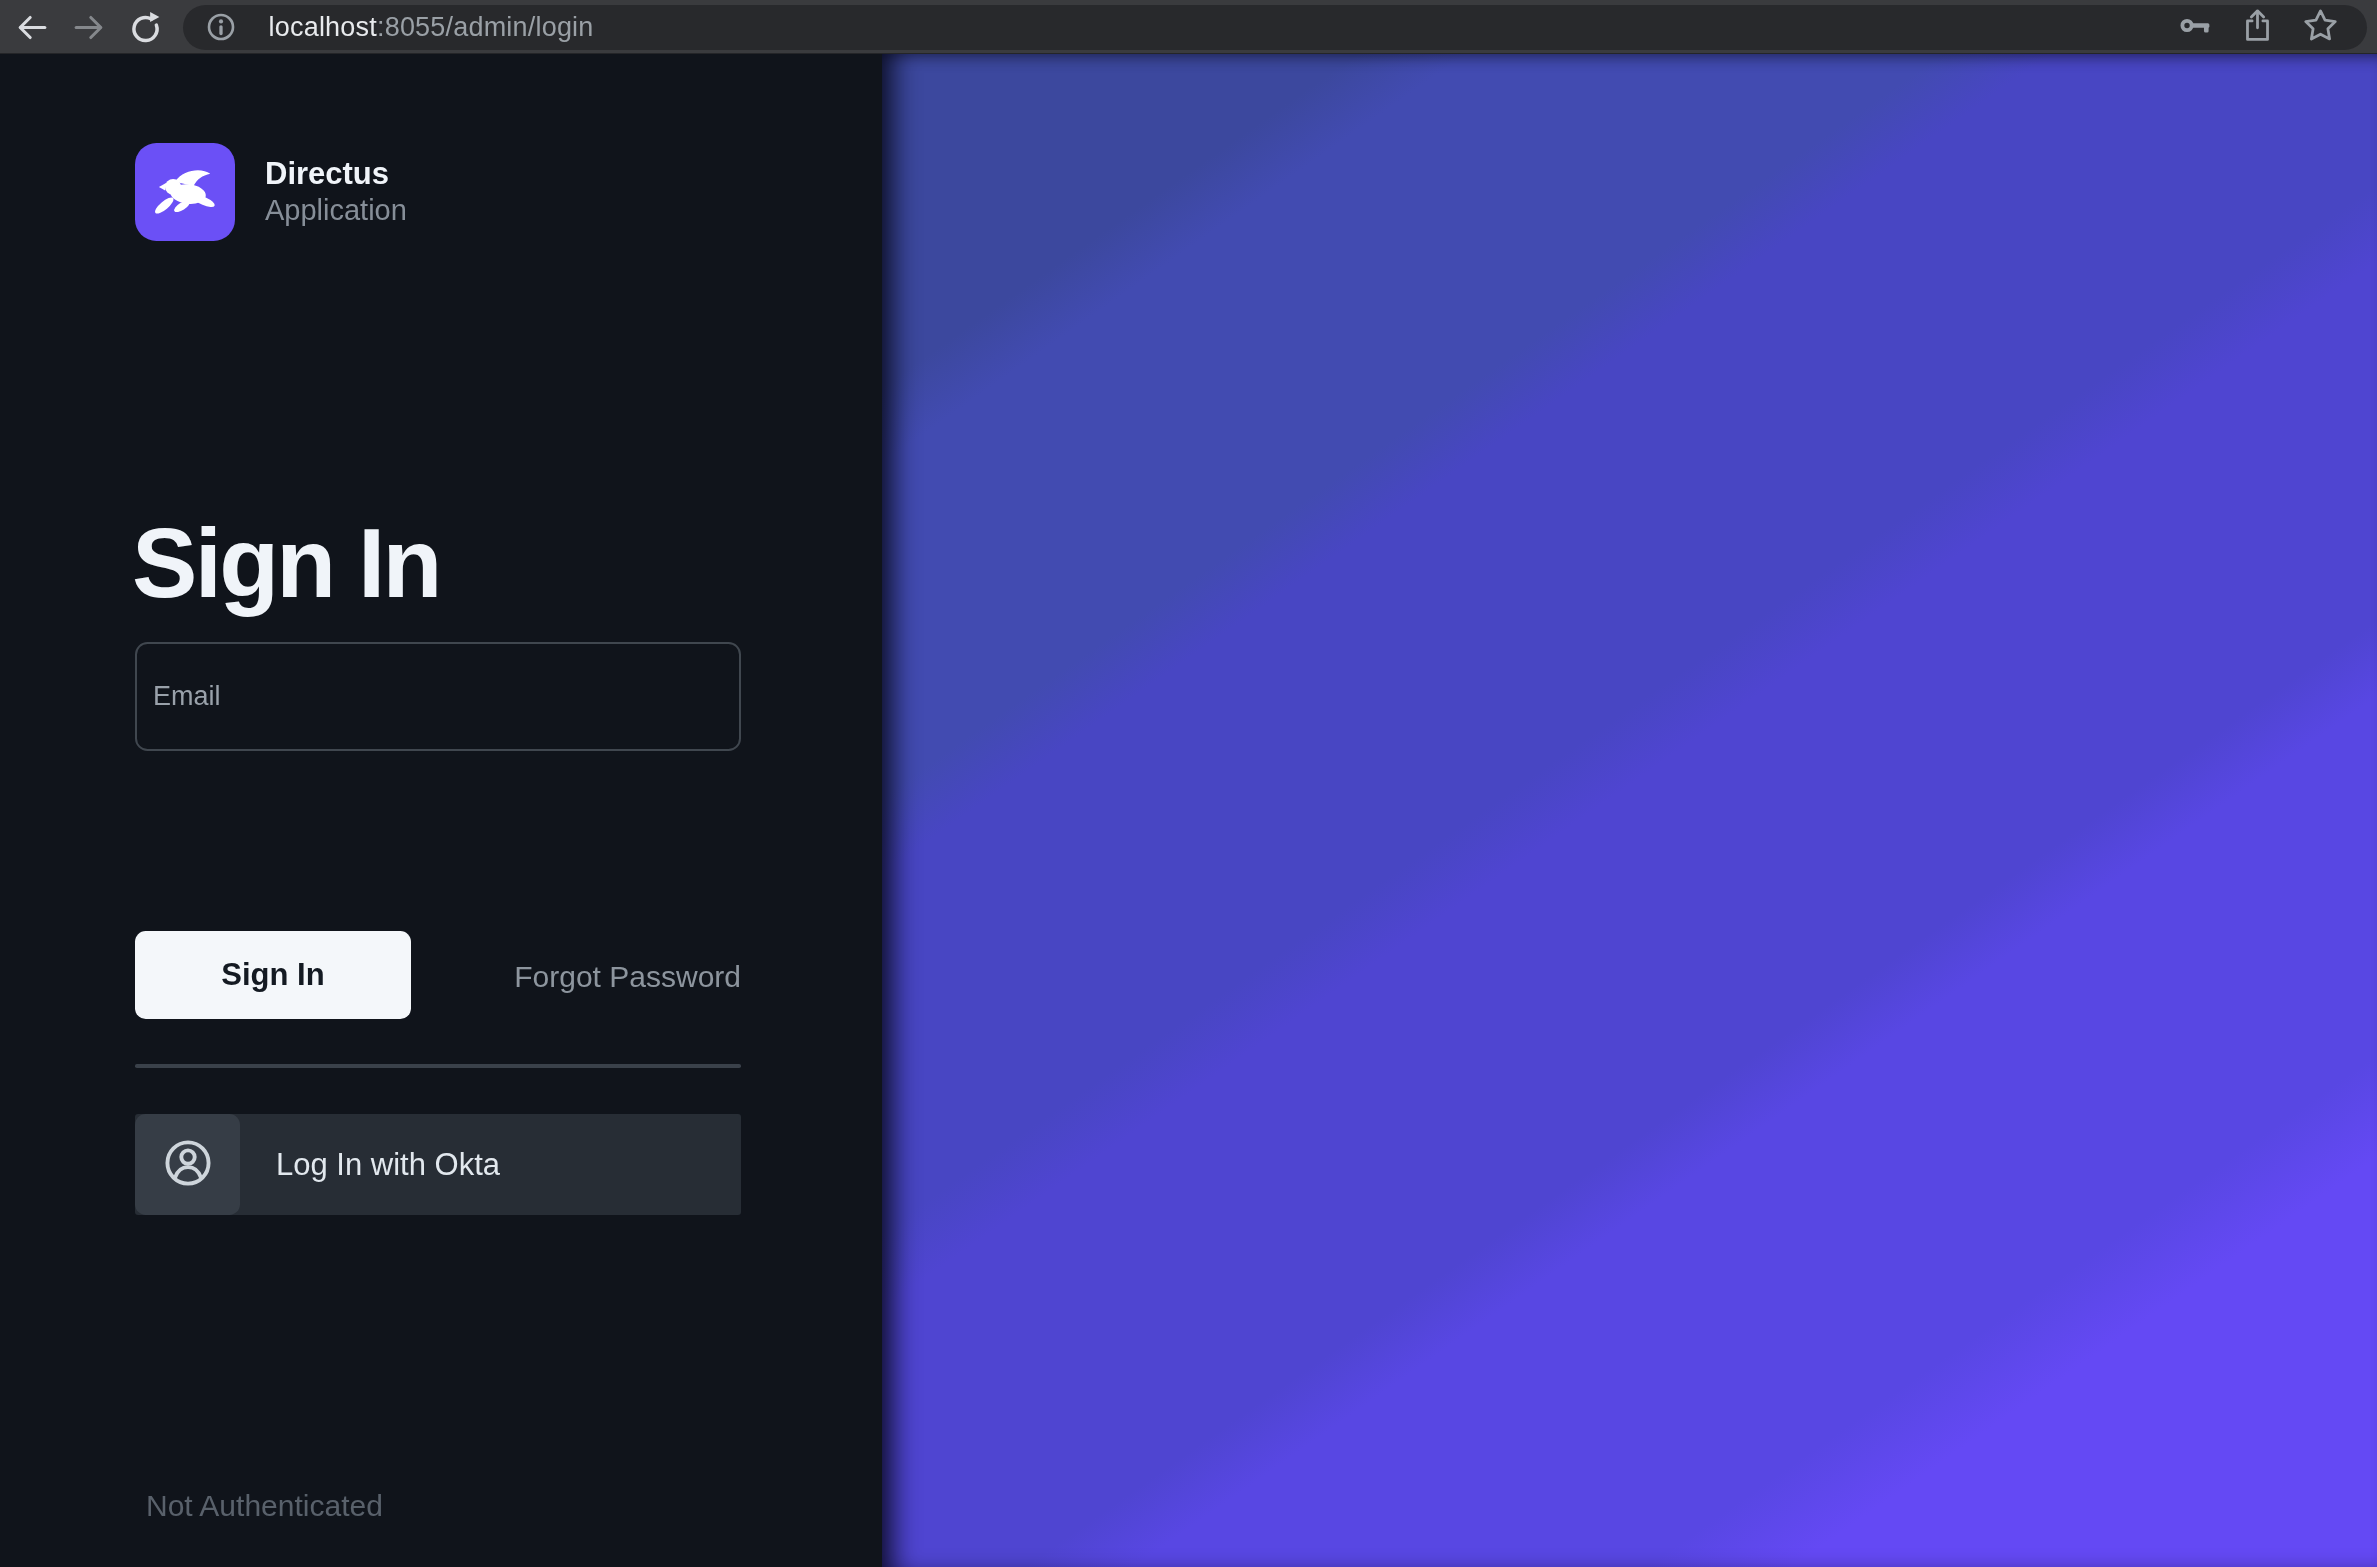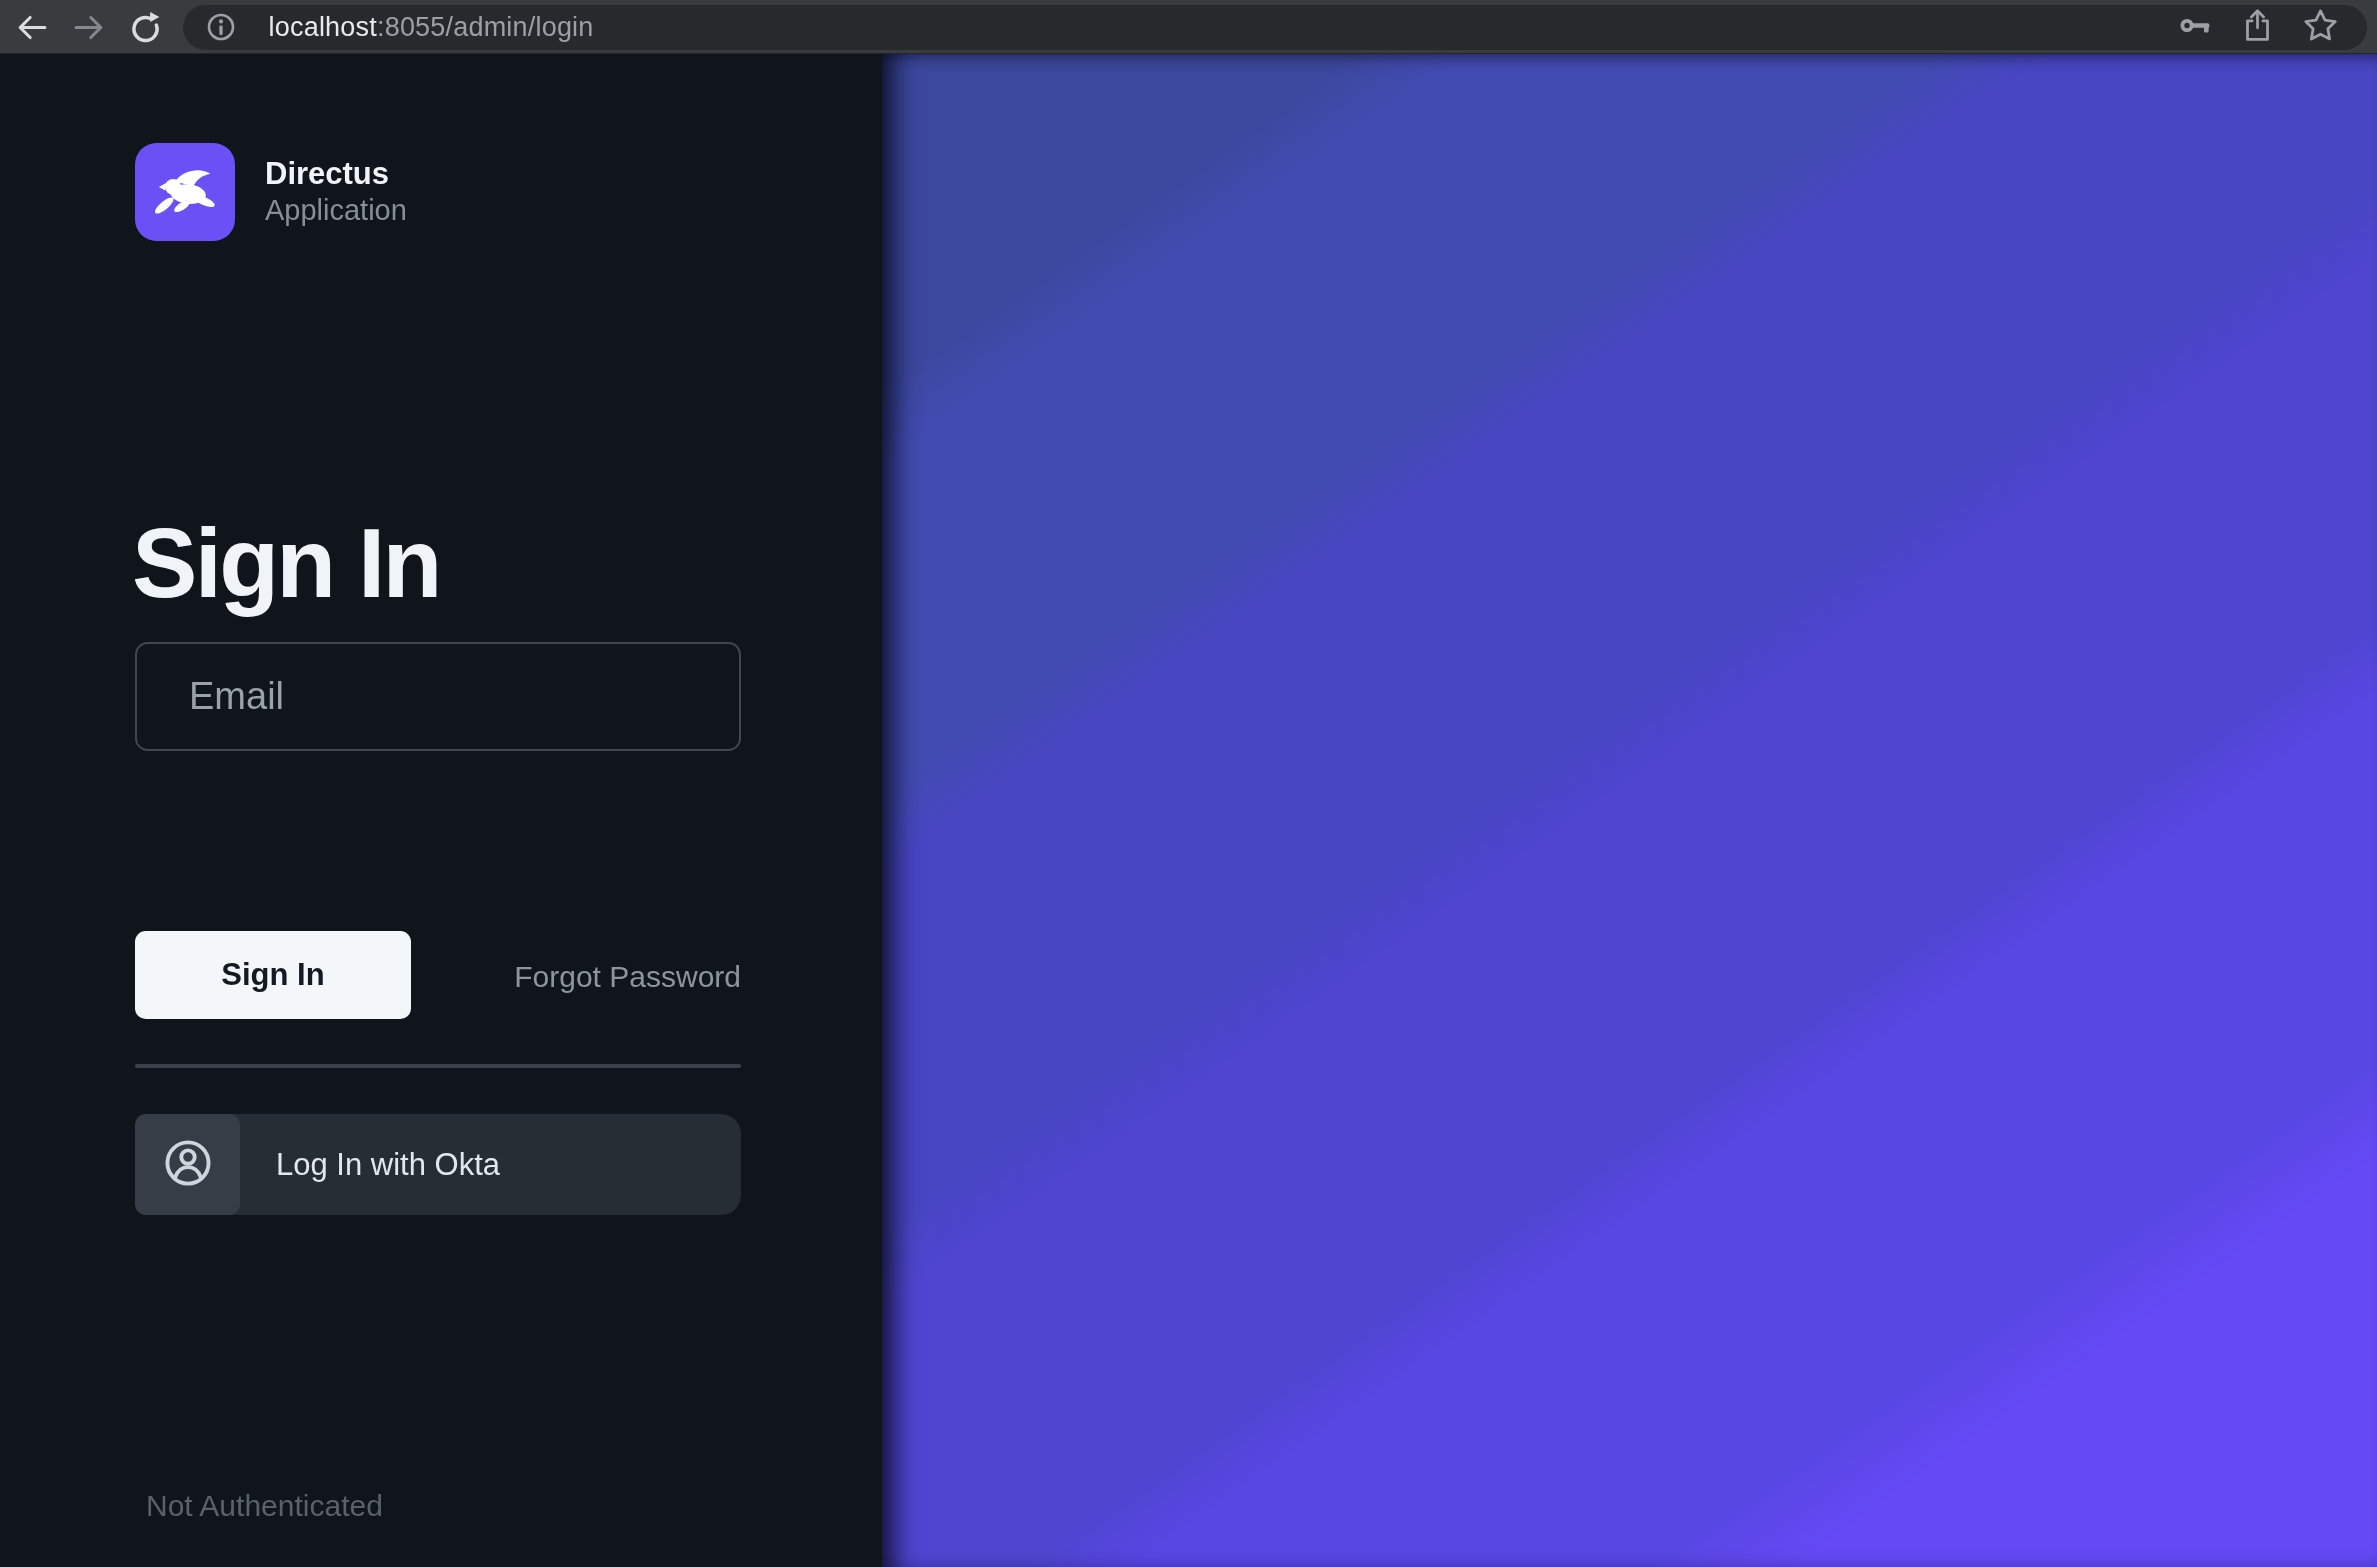--- a/index.html
+++ b/index.html
@@ -46,28 +46,28 @@
     box-shadow:inset 23px 0 27px -12.5px rgba(3,5,16,.85), inset 0 10.7px 14.2px -9px rgba(0,0,0,.4);
   }
   
   .brand-row{position:absolute;left:135px;top:89px;display:flex;align-items:center}
   .logo-tile{width:100px;height:98px;border-radius:21.4px;background:var(--brand-purple);display:flex;align-items:center;justify-content:center}
   .brand-text{margin-left:30px;display:flex;flex-direction:column;justify-content:center}
   .brand-name{font-size:31px;font-weight:bold;color:var(--text-primary);line-height:1.2}
   .brand-sub{font-size:29px;color:var(--text-secondary);line-height:1.25}
   
   .heading{position:absolute;left:132px;top:456px;font-size:98px;font-weight:bold;letter-spacing:-2.7px;color:var(--text-primary);line-height:1.1}
-  .field{position:absolute;left:135px;width:606px;background:transparent;border:2.7px solid var(--input-border);border-radius:12.5px;padding:0 52px;font-size:38px;color:var(--input-text);outline:none;font-family:"Liberation Sans",sans-serif}
+  .field{position:absolute;left:135px;width:606px;background:transparent;border:2.7px solid var(--input-border);border-radius:12.5px;padding:0 16px;font-size:27px;color:var(--input-text);outline:none;font-family:"Liberation Sans",sans-serif}
   .field::placeholder{color:var(--placeholder)}
   .field-email{top:588px;height:109px}
   .field-password{top:734px;height:107px}
   .submit{position:absolute;left:135px;top:877px;width:276px;height:88px;border:none;border-radius:10.7px;background:var(--button-bg);color:var(--button-text);font-size:31px;font-weight:bold;font-family:"Liberation Sans",sans-serif;cursor:pointer}
   .forgot{position:absolute;left:135px;top:906px;width:606px;text-align:right;font-size:30px;color:#8d959e;cursor:pointer}
   .divider{position:absolute;left:135px;top:1010px;width:606px;height:3.6px;border-radius:1.8px;background:var(--divider)}
-  .okta{position:absolute;left:135px;top:1060px;width:606px;height:101px;border:none;border-radius:20px;background:var(--okta-bg);display:flex;align-items:center;padding:0;cursor:pointer;font-family:"Liberation Sans",sans-serif}
+  .okta{position:absolute;left:135px;top:1060px;width:606px;height:101px;border:none;border-radius:3px;background:var(--okta-bg);display:flex;align-items:center;padding:0;cursor:pointer;font-family:"Liberation Sans",sans-serif}
   .okta-tile{width:105px;height:101px;border-radius:10.7px;background:var(--okta-tile);display:flex;align-items:center;justify-content:center;color:var(--okta-icon);flex:none}
   .okta-label{margin-left:36px;font-size:31px;color:var(--okta-text)}
   .status{position:absolute;left:146px;top:1435px;font-size:30px;color:var(--text-muted)}
 </style>
 </head>
 <body>
 
 <div class="toolbar">
   <button class="tb-btn btn-back">
     <span>

